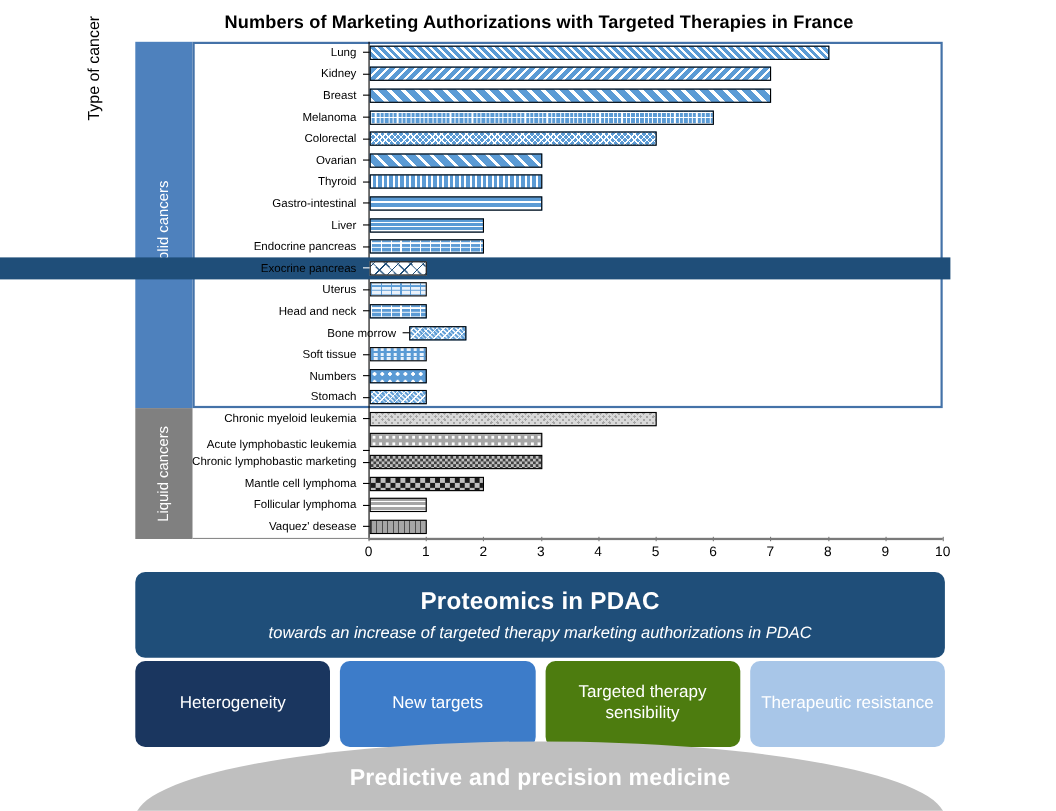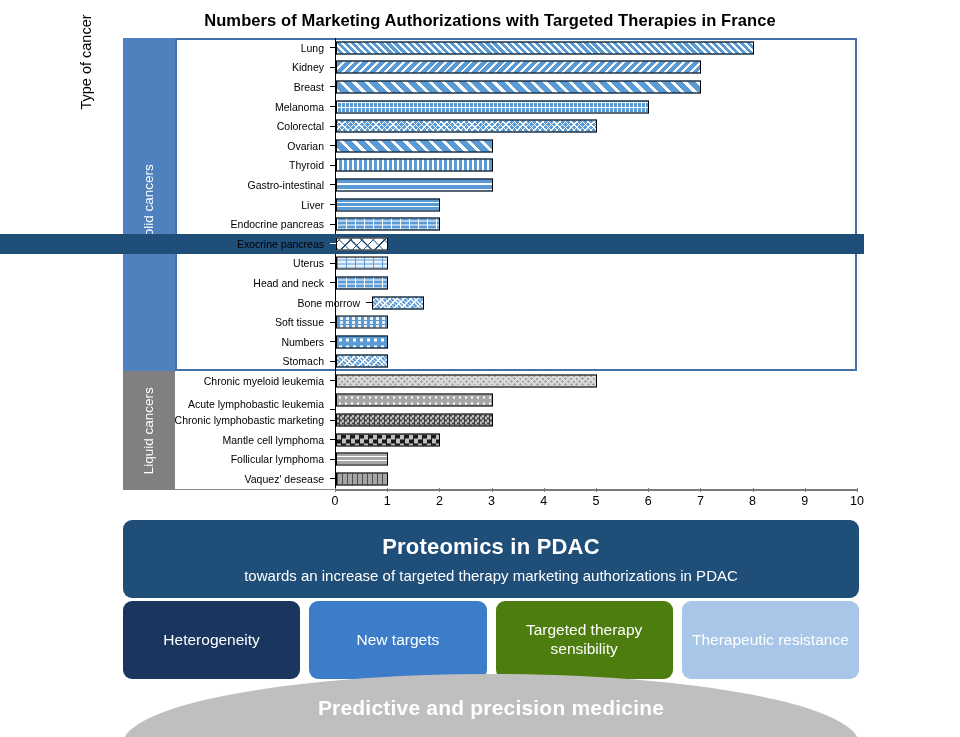--- a/index.html
+++ b/index.html
@@ -228,21 +228,21 @@
 
   
   .banner{
     position:absolute;left:123px;top:508px;width:736px;height:78px;
     background:#1f4e79;border-radius:9px;
     display:flex;flex-direction:column;
     align-items:center;justify-content:center;
     color:#ffffff;
   }
   .banner-title{font-size:22px;font-weight:bold;letter-spacing:0.2px;}
-  .banner-sub{font-size:15px;margin-top:7px;}
+  .banner-sub{font-size:15px;font-style:italic;margin-top:7px;}
 
   .cards{
     position:absolute;left:123px;top:589px;width:736px;height:78px;
     display:flex;gap:9px;
   }
   .card{
     flex:1;border-radius:9px;
     display:flex;align-items:center;justify-content:center;
     text-align:center;
     color:#ffffff;font-size:15.5px;line-height:1.22;

